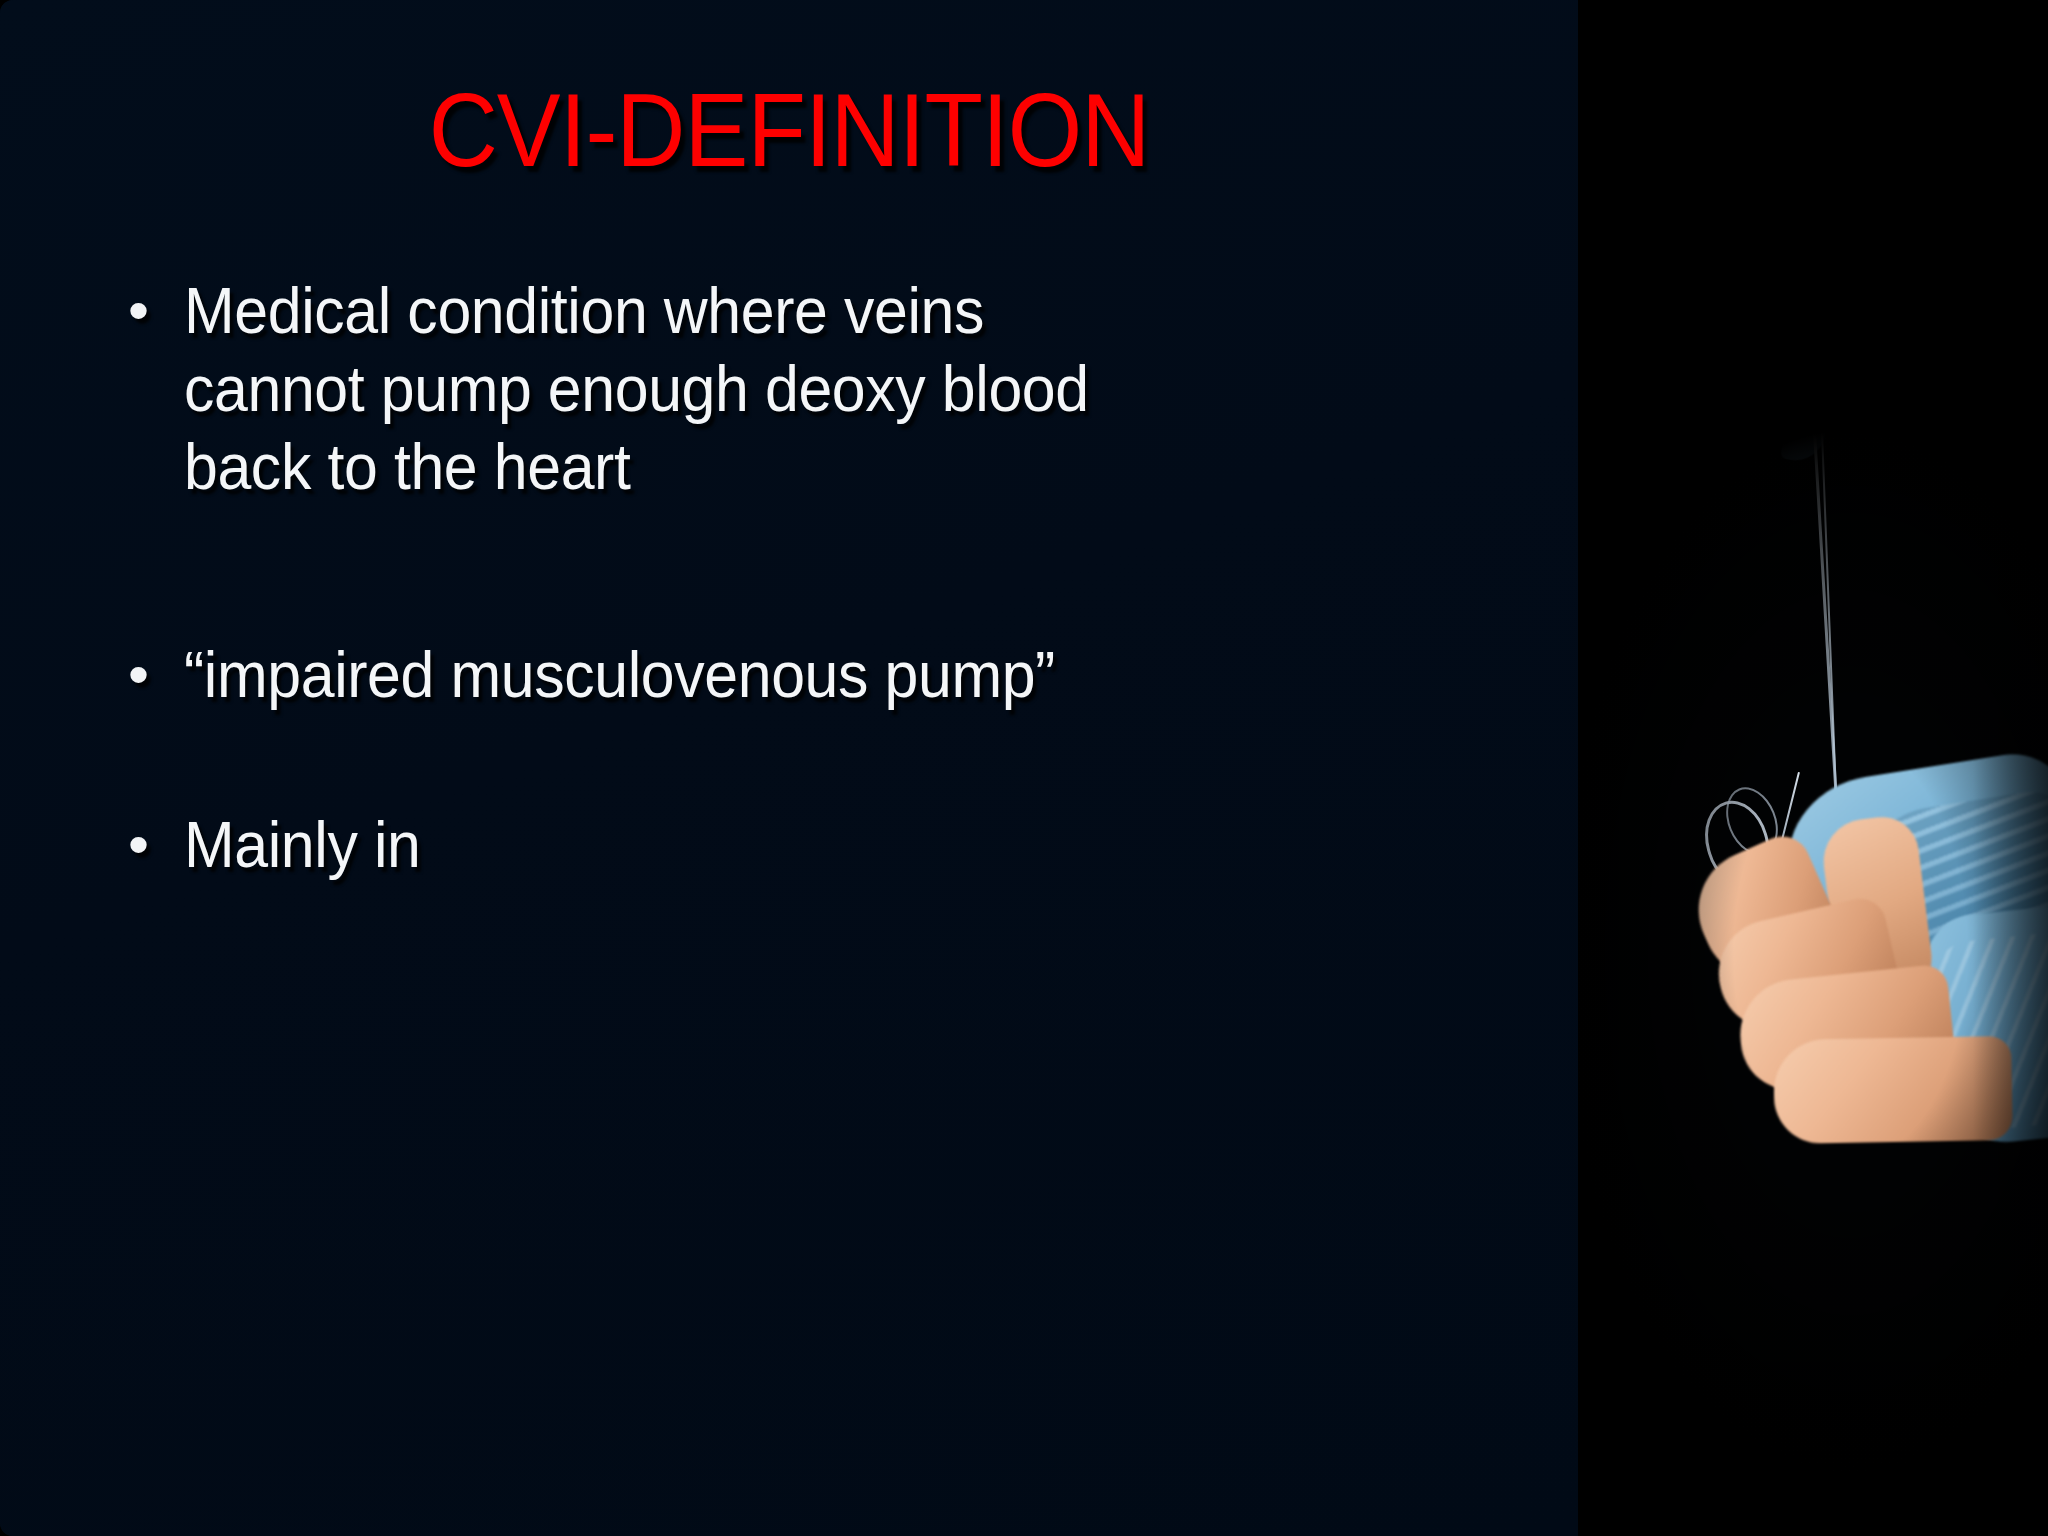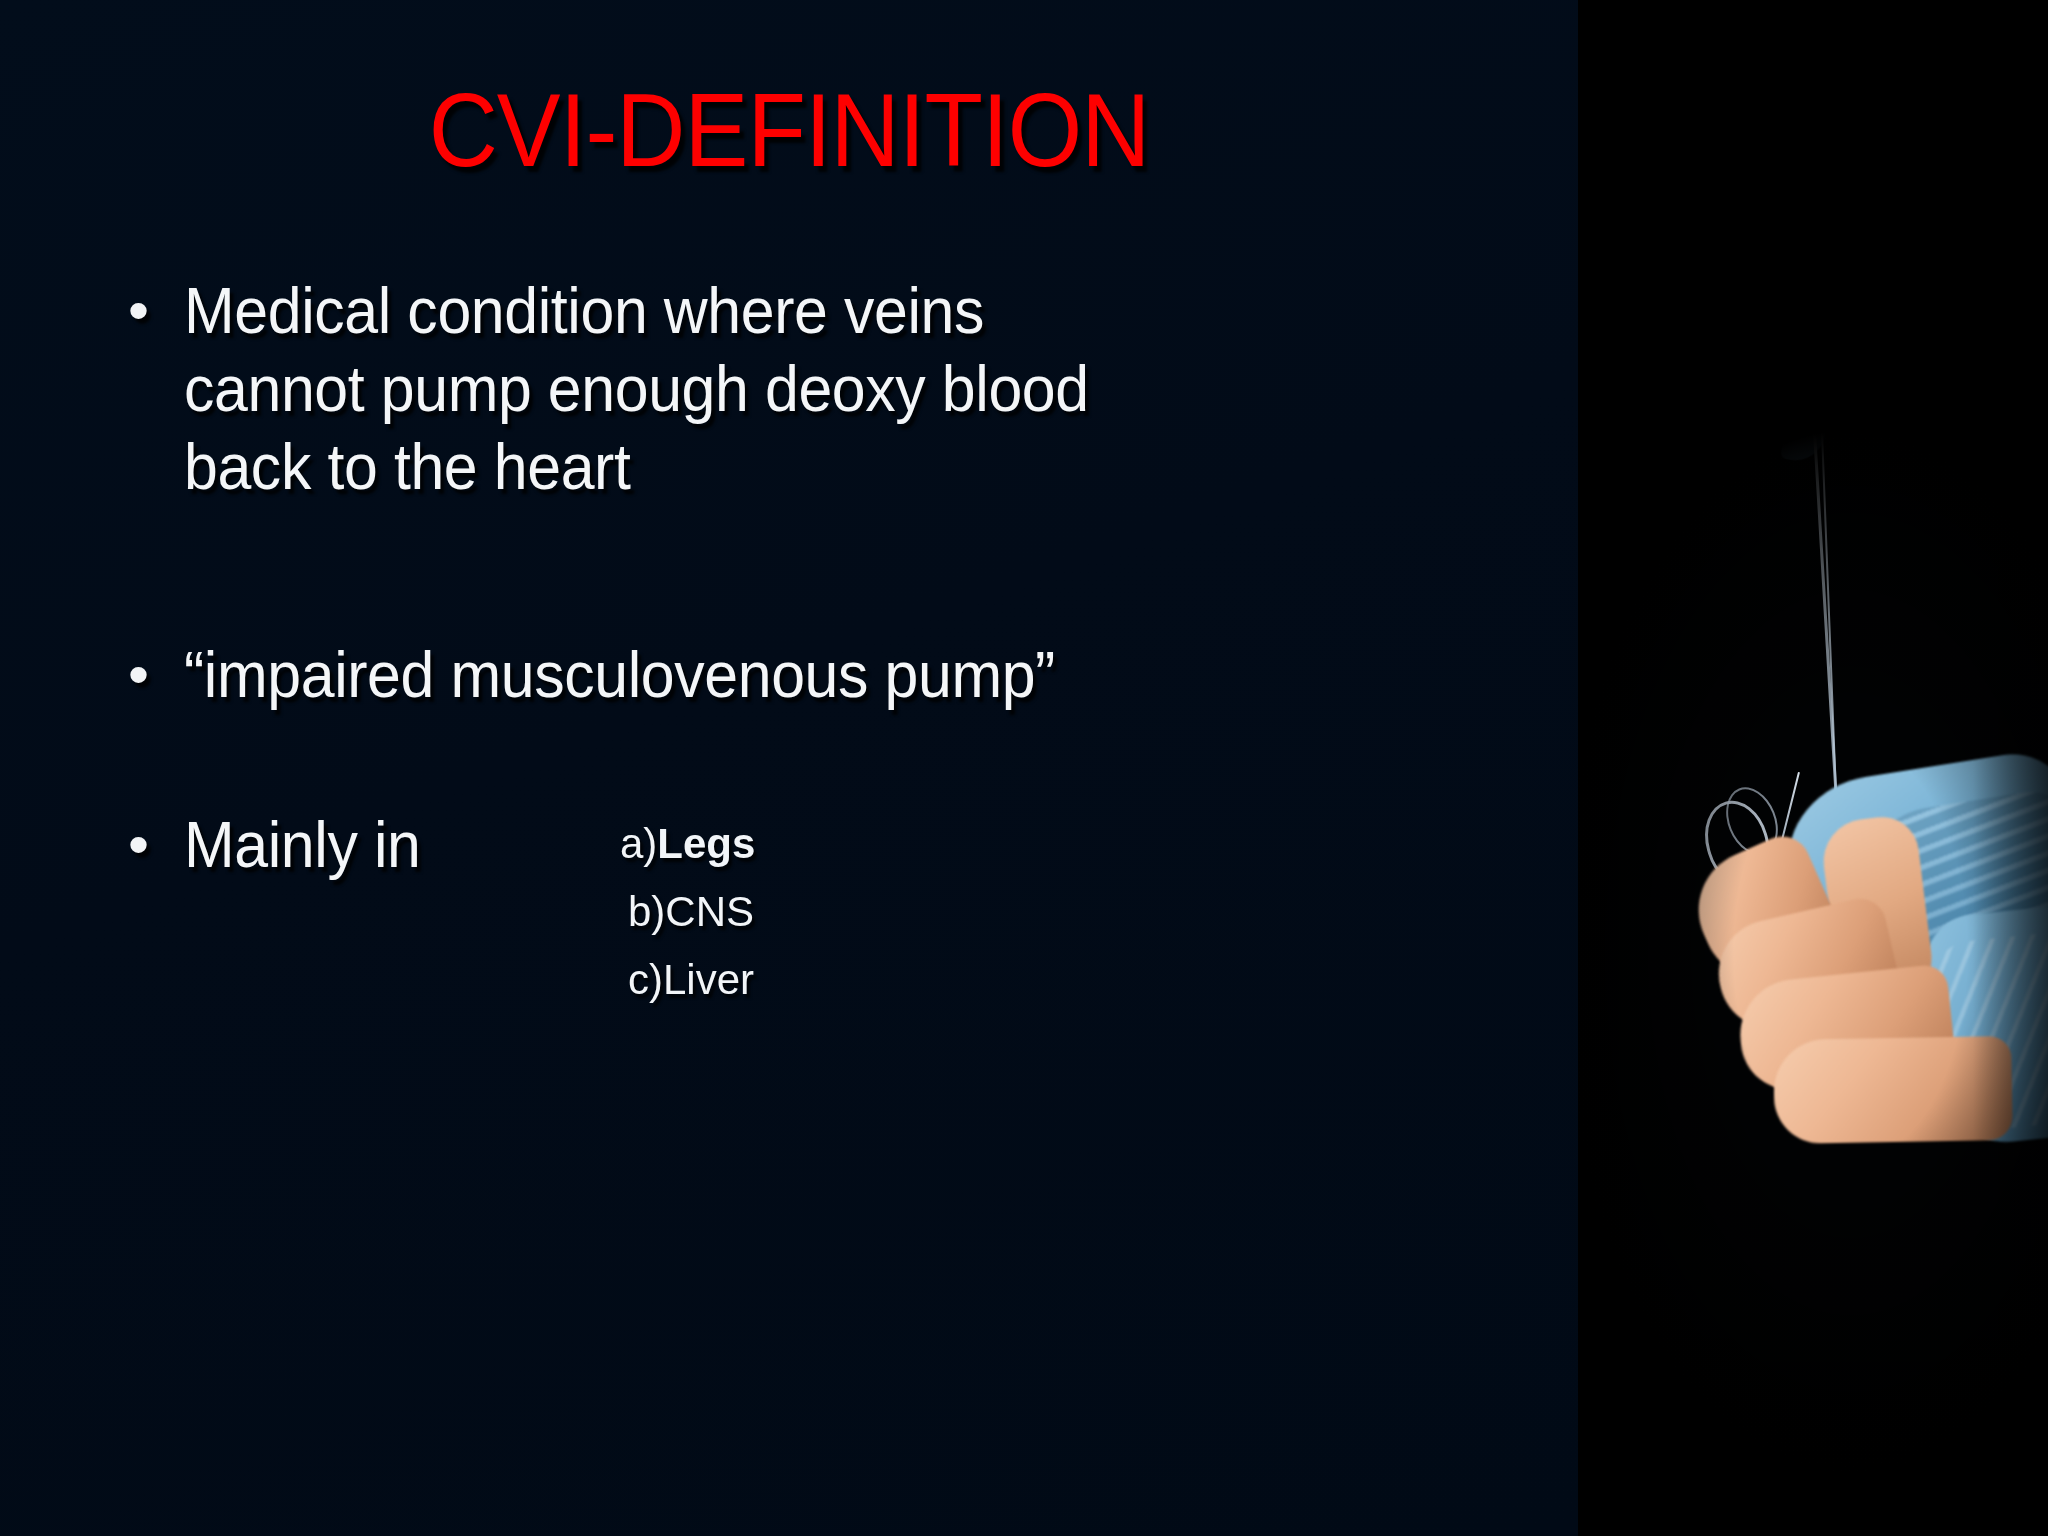--- a/index.html
+++ b/index.html
@@ -12,20 +12,21 @@
     font-family: "Liberation Sans", sans-serif;
   }
 
   
   #slide {
     position: relative;
     width: 2048px;
     height: 1536px;
     overflow: hidden;
     background: #010a17;
+    border-radius: 13px;
   }
 
   
   #content-panel {
     position: absolute;
     left: 0;
     top: 0;
     width: 1578px;
     height: 1536px;
     background: linear-gradient(160deg, #020d1b 0%, #020b18 45%, #010a16 100%);
@@ -318,31 +319,20 @@
 
       <div class="bullet-row" id="bullet-2">
         <span class="bullet-dot">•</span>
         <span class="bullet-text">“impaired musculovenous pump”</span>
       </div>
 
       <div class="bullet-row" id="bullet-3">
         <span class="bullet-dot">•</span>
         <span class="bullet-text" id="mainly-row-text">Mainly in</span>
 
-        <div id="sublist">
-          <div class="sub-item">
-            <span class="sub-label">a)</span><span class="sub-value strong">Legs</span>
-          </div>
-          <div class="sub-item indent-1">
-            <span class="sub-label">b)</span><span class="sub-value">CNS</span>
-          </div>
-          <div class="sub-item indent-1">
-            <span class="sub-label">c)</span><span class="sub-value">Liver</span>
-          </div>
-        </div>
       </div>
 
     </div>
   </div>
 
   <div id="photo-panel">
     <div id="photo-stage">
 
       <div class="stent-glow"></div>
       <div class="stent-head"></div>

